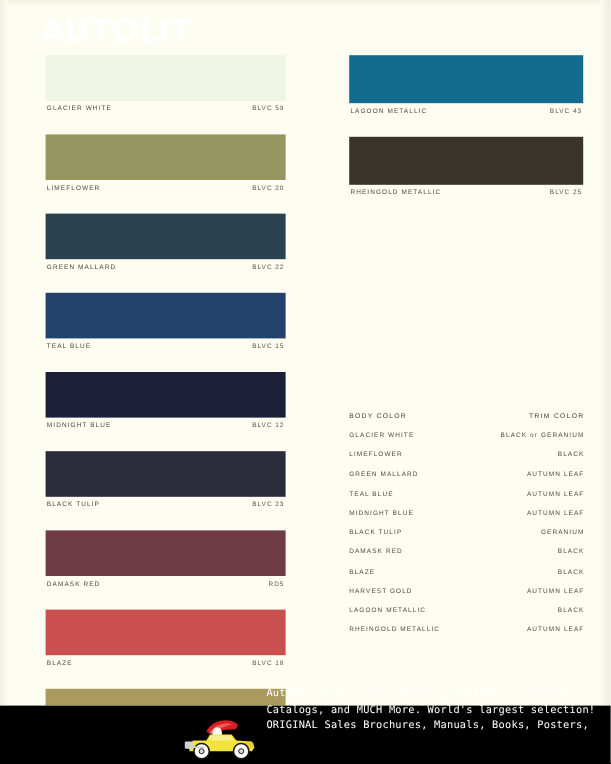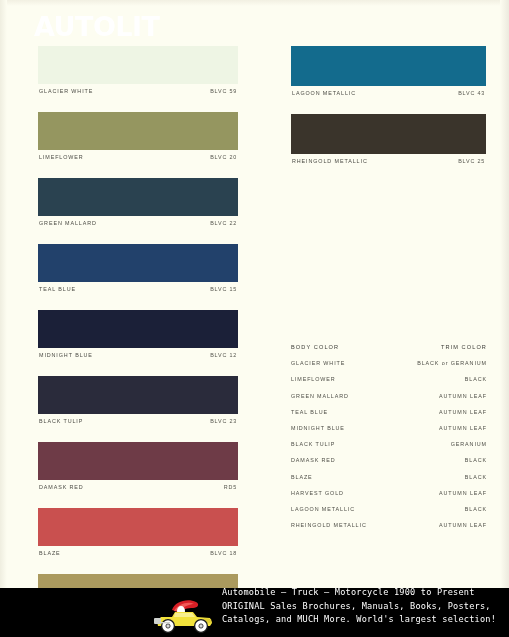--- a/index.html
+++ b/index.html
@@ -85,21 +85,21 @@
     color:#fff;
     font-family:"DejaVu Sans", sans-serif;
     font-weight:bold;
     font-size:27px;
     letter-spacing:-0.5px;
   }
   .car{
     position:absolute;left:148px;top:597px;width:72px;height:38px;
   }
   .banner-text{
-    position:absolute;left:222px;top:586px;width:285px;
+    position:absolute;left:222px;top:572px;width:285px;
     color:#fff;
     font-family:"DejaVu Sans Mono", monospace;
     font-size:8.6px;
     line-height:13.6px;
     letter-spacing:0.2px;
     white-space:nowrap;
   }
   .bt-line{display:block;}
 </style>
 </head>
@@ -291,15 +291,15 @@
 
     <circle cx="53" cy="29" r="6.4" fill="#ffffff" stroke="#1a1a1a" stroke-width="1.3"></circle>
     <circle cx="53" cy="29" r="2.1" fill="#d8d8d8" stroke="#1a1a1a" stroke-width="0.8"></circle>
 
     <rect x="12" y="25" width="10" height="1.4" fill="#cfd2cf"></rect>
   </svg>
 </div>
 
 <div class="banner-text">
   <span class="bt-line">Automobile – Truck – Motorcycle      1900 to Present</span>
+  <span class="bt-line">Catalogs, and MUCH More.  World's largest selection!</span>
   <span class="bt-line">ORIGINAL Sales Brochures, Manuals, Books, Posters,</span>
-  <span class="bt-line">Catalogs, and MUCH More.  World's largest selection!</span>
 </div>
 
 </body></html>

